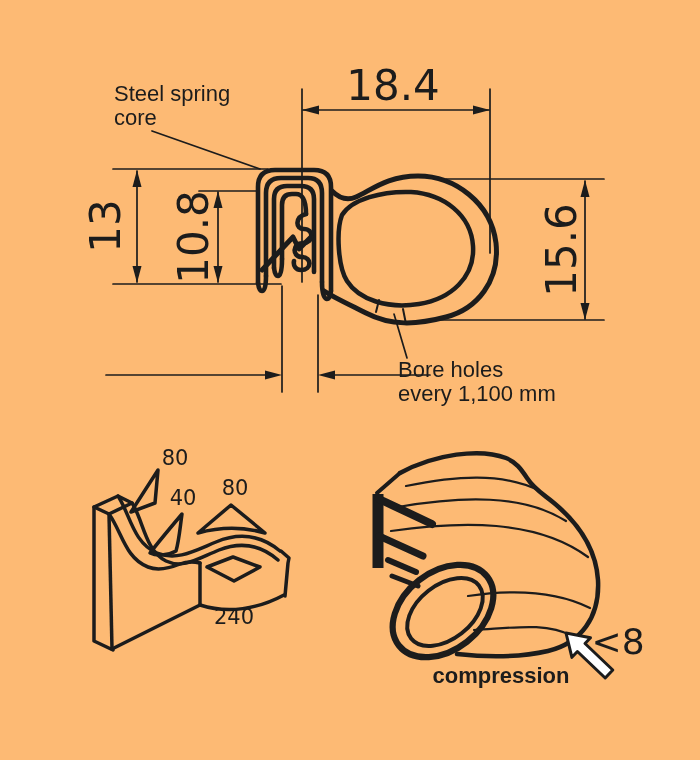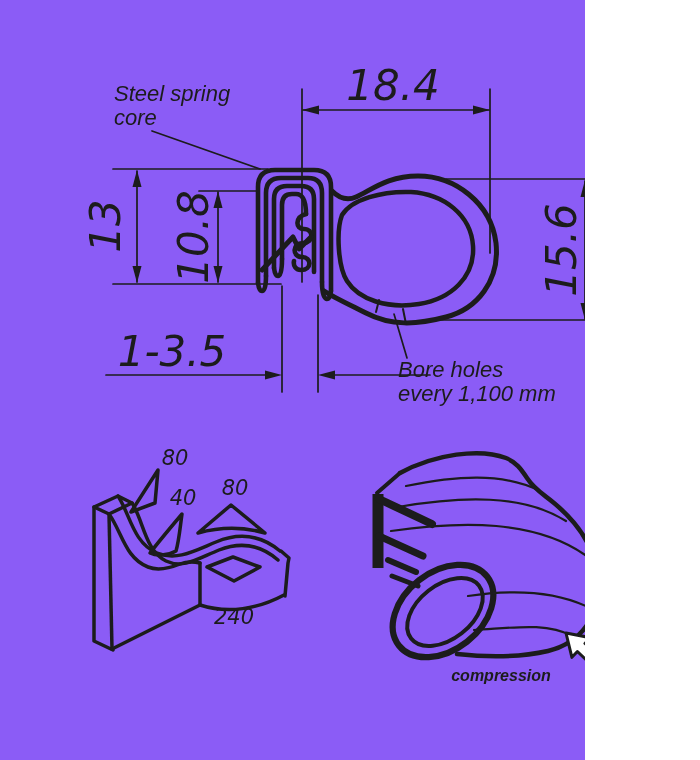--- a/index.html
+++ b/index.html
@@ -1,37 +1,37 @@
 <!DOCTYPE html>
 <html><head>
 <meta charset="utf-8">
 <style>
   html,body{margin:0;padding:0;background:#fff;}
   #stage{
-    position:relative;width:585px;height:760px;background:#8b5cf6;
-    font-family:"Liberation Sans",sans-serif;color:#1c1c1c;overflow:hidden;font-style:italic;
+    position:relative;width:700px;height:760px;background:#fdba74;
+    font-family:"Liberation Sans",sans-serif;color:#1c1c1c;overflow:hidden;
   }
   #stage svg{position:absolute;left:0;top:0;}
   .txt{position:absolute;white-space:pre-line;line-height:1.05;color:#1c1c1c;}
   .dim{
     font-family:"DejaVu Sans",sans-serif;font-size:42px;font-weight:400;
     letter-spacing:0px;transform:translate(-50%,-50%);
   }
   .dim.rot{transform:translate(-50%,-50%) rotate(-90deg);}
   .ang{
     font-family:"DejaVu Sans",sans-serif;font-size:21px;
     transform:translate(-50%,-50%);
   }
   .lbl{font-size:22px;line-height:1.1;}
   .small-dim{
     font-family:"DejaVu Sans",sans-serif;font-size:36px;
     transform:translate(-50%,-50%);
   }
   .comp{
-    font-size:16px;font-weight:bold;transform:translate(-50%,-50%);
+    font-size:22px;font-weight:bold;transform:translate(-50%,-50%);
   }
 </style>
 </head>
 <body>
 
 <div id="stage">
 
   <svg width="700" height="760" viewBox="0 0 700 760" fill="none" stroke="#1c1c1c" stroke-linecap="round" stroke-linejoin="round">
 
     <g>
@@ -148,21 +148,20 @@
 core</div>
 
   <div class="txt dim" style="left:393px;top:86px;">18.4</div>
 
   <div class="txt dim rot" style="left:106px;top:226px;">13</div>
 
   <div class="txt dim rot" style="left:194px;top:237px;">10.8</div>
 
   <div class="txt dim rot" style="left:562px;top:250px;">15.6</div>
 
-  <div class="txt dim" style="left:172px;top:352px;">1-3.5</div>
 
   <div class="txt lbl" style="left:398px;top:358px;">Bore holes
 every 1,100 mm</div>
 
   <div class="txt ang" style="left:175px;top:458px;">80</div>
 
   <div class="txt ang" style="left:183px;top:498px;">40</div>
 
   <div class="txt ang" style="left:235px;top:488px;">80</div>
 

